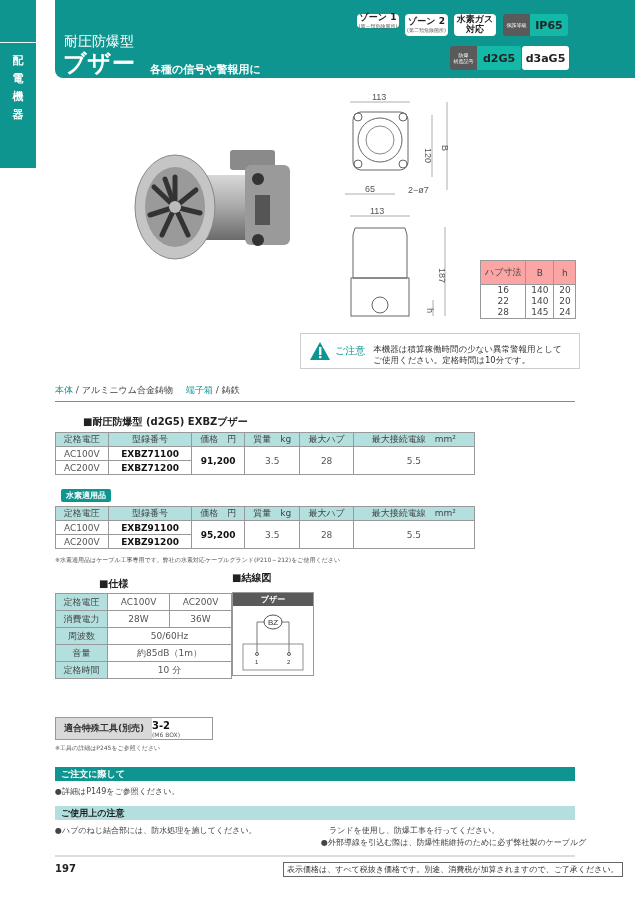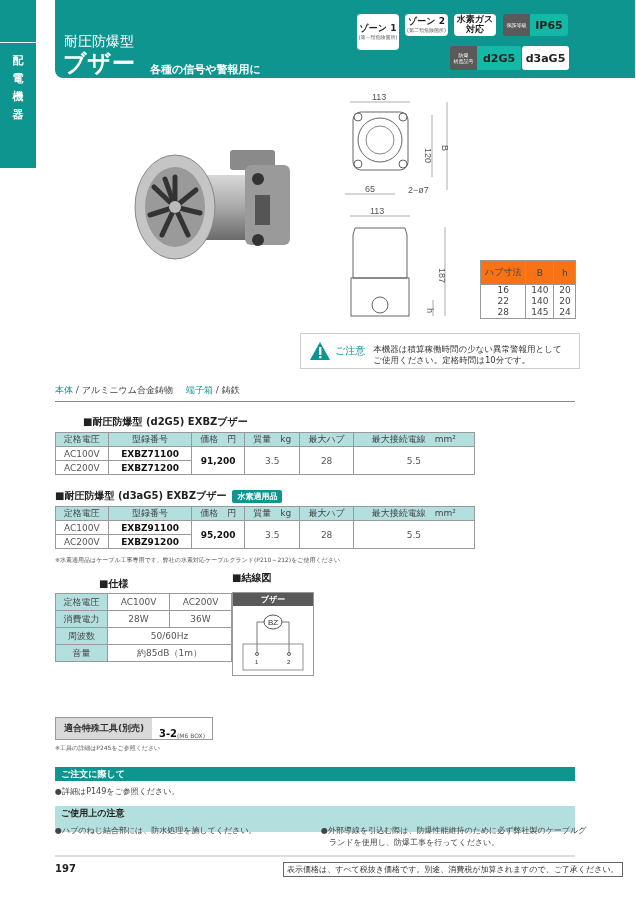--- a/index.html
+++ b/index.html
@@ -28,21 +28,21 @@
   .badge-val2 { background: #fff; font-size: 11px; font-weight: bold; color: #222; display: flex; align-items: center; justify-content: center; border-radius: 3px; }
 
   
   .photo { left: 130px; top: 135px; width: 170px; height: 125px; }
 
   
   .drawing { left: 325px; top: 90px; width: 180px; height: 240px; }
 
   table { border-collapse: collapse; }
   .hub-table { left: 480px; top: 260px; font-size: 9px; color: #444; }
-  .hub-table th { background: #f97316; font-weight: normal; height: 24px; border: 1px solid #999; padding: 0 4px; }
+  .hub-table th { background: #fca5a5; font-weight: normal; height: 24px; border: 1px solid #999; padding: 0 4px; }
   .hub-table td { border-left: 1px solid #999; border-right: 1px solid #999; text-align: center; height: 11px; line-height: 11px; }
   .hub-table tr:last-child td { border-bottom: 1px solid #999; }
 
   .caution { left: 300px; top: 333px; width: 280px; height: 36px; border: 1px solid #ccc; display: flex; align-items: center; padding-left: 8px; }
   .caution-label { font-size: 10px; color: #0e9590; margin-left: 4px; margin-right: 8px; white-space: nowrap; }
   .caution-text { font-size: 8.5px; color: #333; line-height: 1.35; margin-top: 8px; }
 
   .material { left: 55px; top: 384px; font-size: 9px; color: #444; }
   .material .accent { color: #0e9590; }
   .rule { left: 55px; top: 401px; width: 520px; height: 1px; background: #888; }
@@ -58,24 +58,24 @@
 
   .sp-table { font-size: 9px; color: #555; }
   .sp-table th { background: #b3e0de; font-weight: normal; border: 1px solid #999; width: 52px; height: 17px; color: #444; }
   .sp-table td { border: 1px solid #999; text-align: center; width: 62px; }
 
   .wiring { left: 232px; top: 592px; width: 82px; height: 84px; border: 1px solid #999; }
   .wiring-head { background: #5a5a5a; color: #fff; font-size: 8px; font-weight: bold; text-align: center; height: 13px; line-height: 13px; }
 
   .tool-box { left: 55px; top: 717px; display: flex; border: 1px solid #999; height: 23px; }
   .tool-label { background: #d9d9d9; font-size: 9px; font-weight: bold; width: 96px; display: flex; align-items: center; justify-content: center; }
-  .tool-val { width: 60px; background: #fff; display: flex; flex-direction: row; align-items: flex-end; justify-content: center; }
+  .tool-val { width: 60px; background: #fff; display: flex; flex-direction: column; align-items: flex-start; justify-content: center; }
 
   .bar1 { left: 55px; top: 767px; width: 520px; height: 14px; background: #0e9590; color: #fff; font-size: 9px; font-weight: bold; padding-left: 6px; line-height: 14px; }
-  .bar2 { left: 55px; top: 806px; width: 520px; height: 26px; background: #b3e0de; color: #222; font-size: 9px; font-weight: bold; padding-left: 6px; line-height: 14px; }
+  .bar2 { left: 55px; top: 806px; width: 520px; height: 14px; background: #b3e0de; color: #222; font-size: 9px; font-weight: bold; padding-left: 6px; line-height: 14px; }
   .bullet { font-size: 8px; color: #444; line-height: 1.5; }
 
   .foot-rule { left: 55px; top: 855px; width: 520px; height: 2px; background: #ddd; }
   .page-num { left: 55px; top: 863px; font-size: 10px; font-weight: bold; color: #222; }
   .price-note { left: 283px; top: 862px; border: 1px solid #666; font-size: 8px; color: #333; padding: 1px 3px; white-space: nowrap; }
 </style>
 </head>
 <body>
 
 <div class="abs side-top"></div>
@@ -85,21 +85,21 @@
   <span>電</span>
   <span>機</span>
   <span>器</span>
 </div>
 
 <div class="abs banner"></div>
 <div class="abs subtitle">耐圧防爆型</div>
 <div class="abs title">ブザー</div>
 <div class="abs tagline">各種の信号や警報用に</div>
 
-<div class="abs badge" style="left:357px;top:14px;width:42px;height:36px;">
+<div class="abs badge" style="left:357px;top:14px;width:42px;height:14px;">
   <span class="main">ゾーン 1</span>
   <span class="sub">(第一類危険箇所)</span>
 </div>
 <div class="abs badge" style="left:405px;top:14px;width:43px;height:22px;">
   <span class="main">ゾーン 2</span>
   <span class="sub">(第二類危険箇所)</span>
 </div>
 <div class="abs badge" style="left:454px;top:14px;width:42px;height:22px;">
   <span class="main">水素ガス</span>
   <span class="main">対応</span>
@@ -234,21 +234,20 @@
         <td rowspan="2">5.5</td>
   </tr>
   <tr>
         <td>AC200V</td>
         <td class="b">EXBZ71200</td>
       </tr>
 </tbody>
   </table>
 
 <div class="abs sec-title" style="left:55px;top:489px;display:flex;align-items:center;">
-  <span>■耐圧防爆型 (d3aG5) EXBZブザー</span>
   <span class="hydro-badge">水素適用品</span>
 </div>
 <table class="abs spec-table" style="left:55px;top:506px;width:420px;">
   <tbody>
       <tr>
     <th>定格電圧</th>
         <th>型録番号</th>
         <th>価格　円</th>
     <th>質量　kg</th>
         <th>最大ハブ</th>
@@ -283,20 +282,24 @@
         <td>28W</td>
         <td>36W</td>
       </tr>
   <tr>
         <th>周波数</th>
         <td colspan="2">50/60Hz</td>
       </tr>
   <tr>
         <th>音量</th>
         <td colspan="2">約85dB（1m）</td>
+      </tr>
+  <tr>
+        <th>定格時間</th>
+        <td colspan="2">10 分</td>
       </tr>
 </tbody>
   </table>
 
 <div class="abs sec-title" style="left:232px;top:571px;">■結線図</div>
 <div class="abs wiring">
   <div class="wiring-head">ブザー</div>
   <svg width="80" height="70" viewBox="0 0 80 70" font-family="Liberation Sans, sans-serif">
     <ellipse cx="40" cy="16" rx="9" ry="7" fill="#fff" stroke="#555"></ellipse>
     <text x="40" y="19" font-size="8" text-anchor="middle" fill="#333">BZ</text>
@@ -317,19 +320,19 @@
   </div>
 </div>
 <div class="abs note-small" style="left:55px;top:744px;">※工具の詳細はP245をご参照ください</div>
 
 <div class="abs bar1">ご注文に際して</div>
 <div class="abs bullet" style="left:55px;top:786px;">●詳細はP149をご参照ください。</div>
 
 <div class="abs bar2">ご使用上の注意</div>
 <div class="abs bullet" style="left:55px;top:825px;text-align:right;">●ハブのねじ結合部には、防水処理を施してください。</div>
 <div class="abs bullet" style="left:321px;top:825px;">
+  <div style="padding-left:8px">ランドを使用し、防爆工事を行ってください。</div>
   <div>●外部導線を引込む際は、防爆性能維持のために必ず弊社製のケーブルグ</div>
-  <div style="padding-left:8px">ランドを使用し、防爆工事を行ってください。</div>
 </div>
 
 <div class="abs foot-rule"></div>
 <div class="abs page-num">197</div>
 <div class="abs price-note">表示価格は、すべて税抜き価格です。別途、消費税が加算されますので、ご了承ください。</div>
 
 </body></html>

